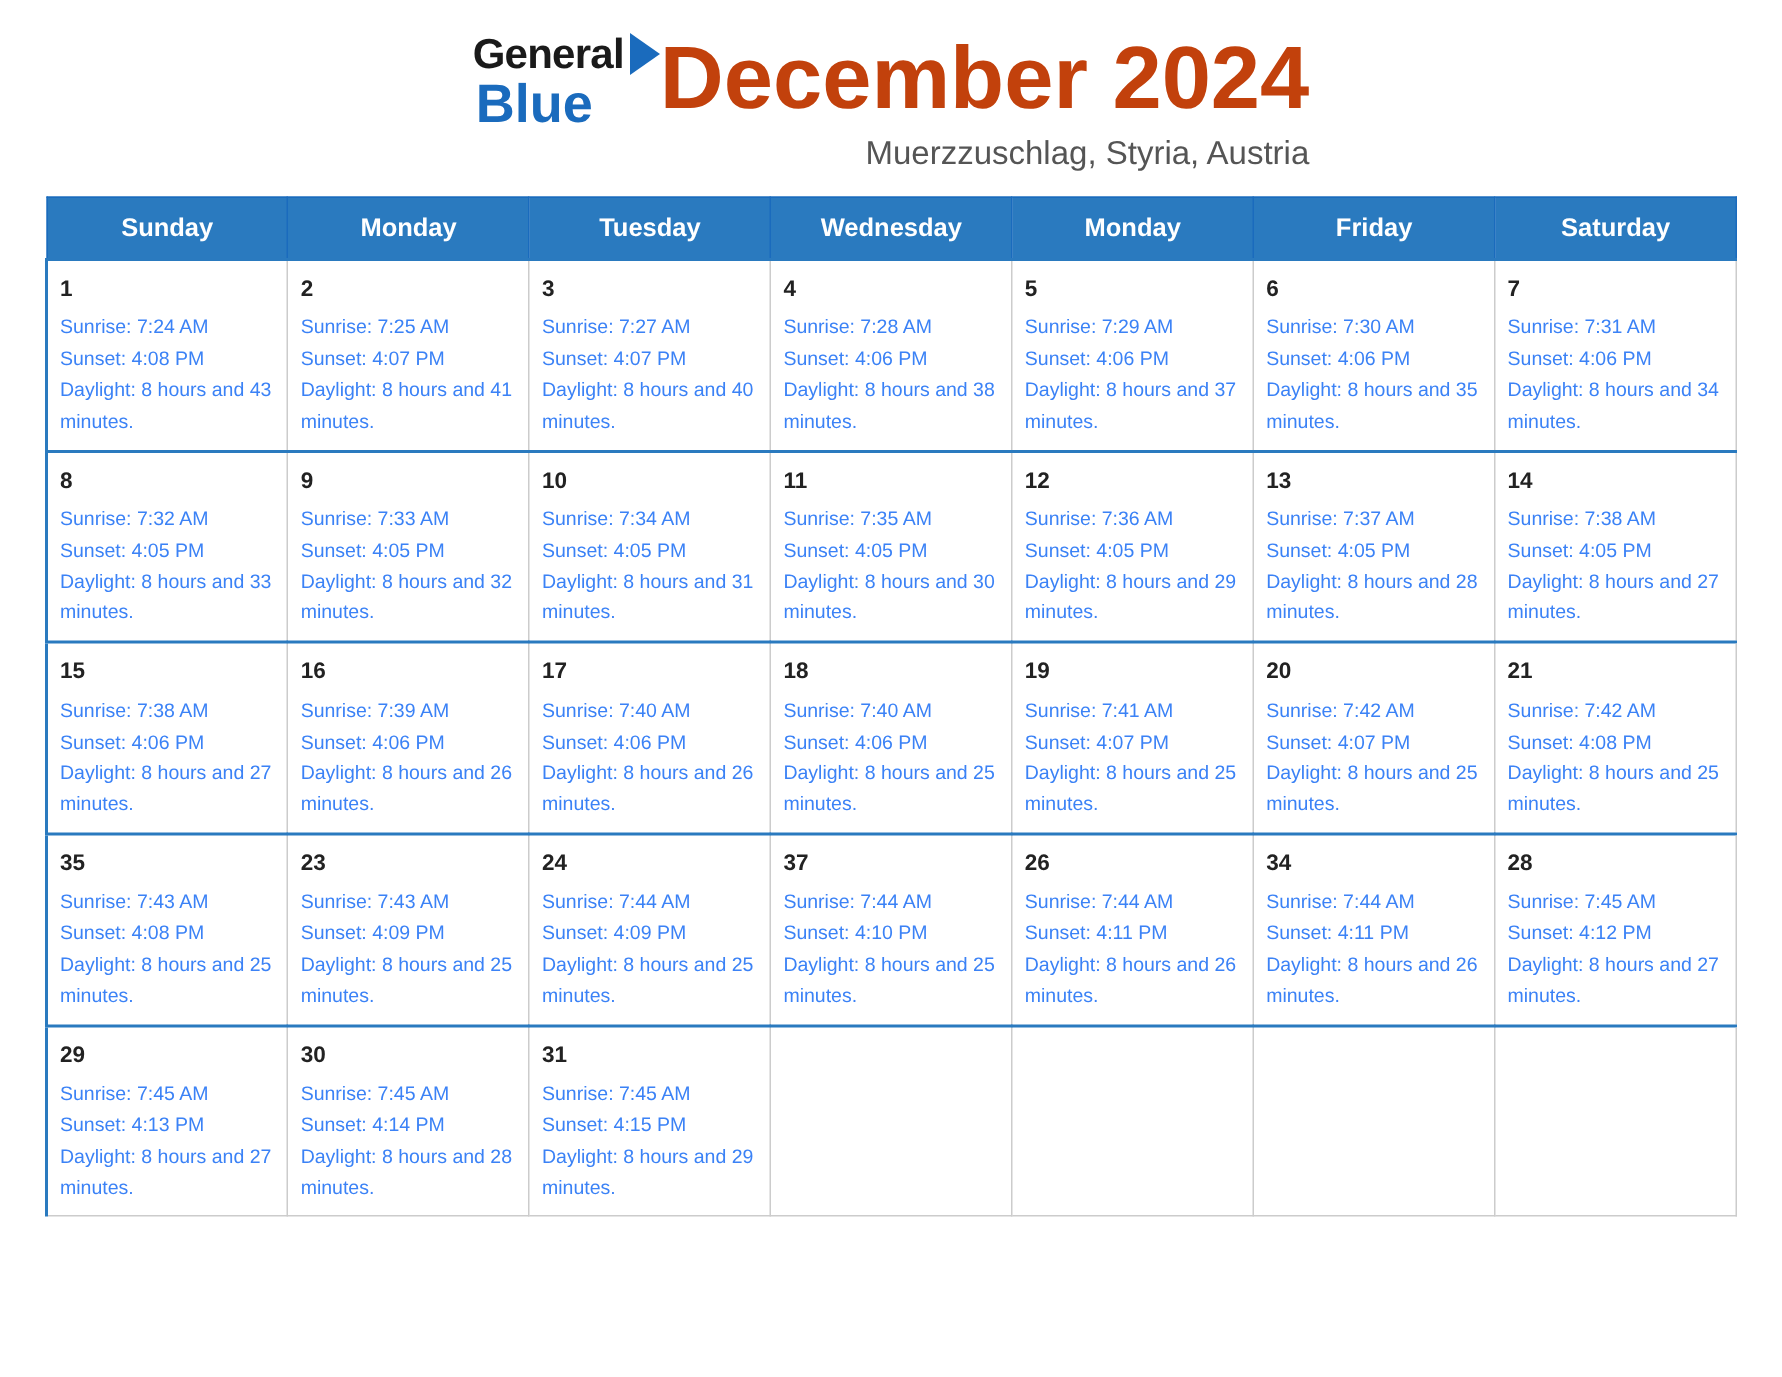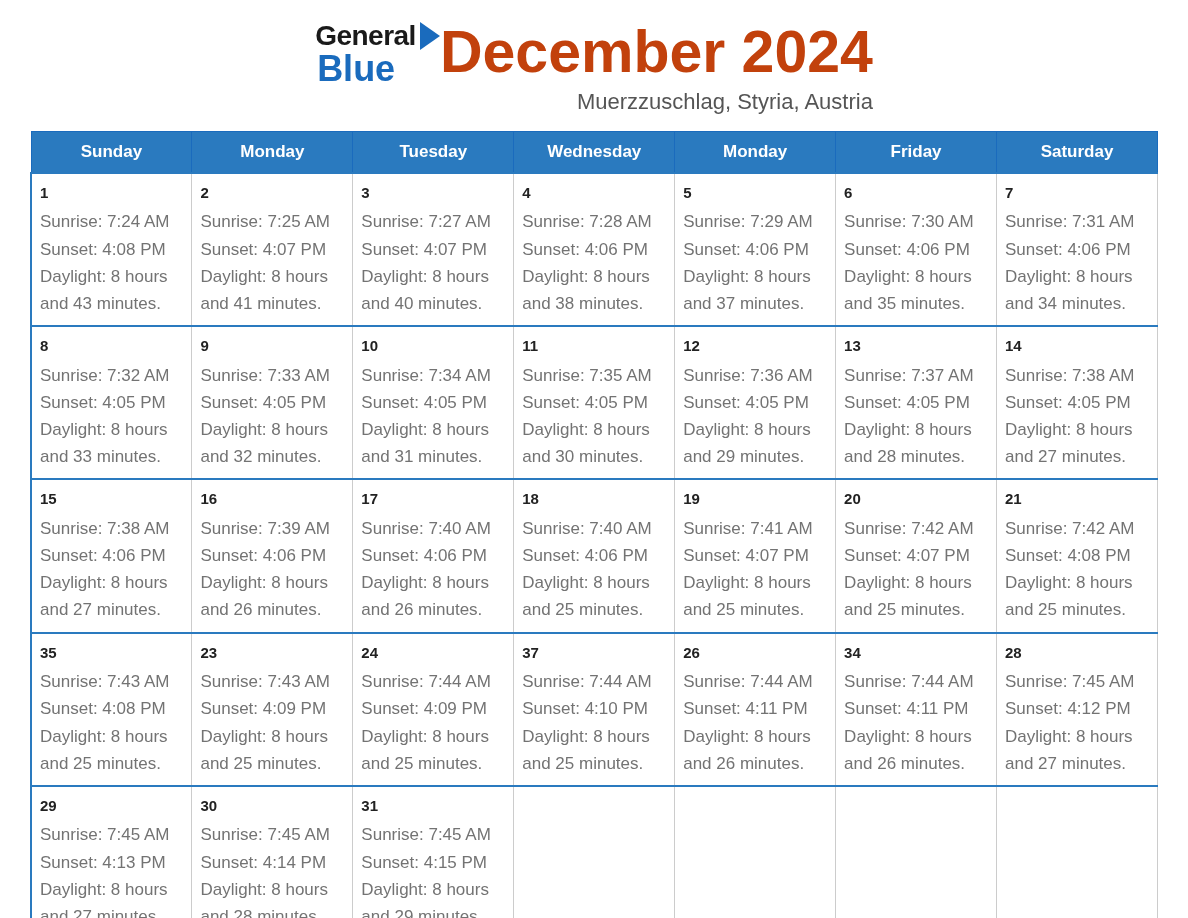--- a/index.html
+++ b/index.html
@@ -88,22 +88,22 @@
     tbody tr td:first-child {
       border-left: 2px solid #2a7abf;
     }
     .day-number {
       font-size: 15px;
       font-weight: bold;
       display: block;
       margin-bottom: 4px;
     }
     .day-info {
-      font-size: 17px;
-      color: #737373;
+      font-size: 13px;
+      color: #3b82f6;
       line-height: 1.6;
     }
     tbody tr {
       border-top: 2px solid #2a7abf;
     }
     .empty-cell {
       background: #fff;
     }
   </style>
 </head>

